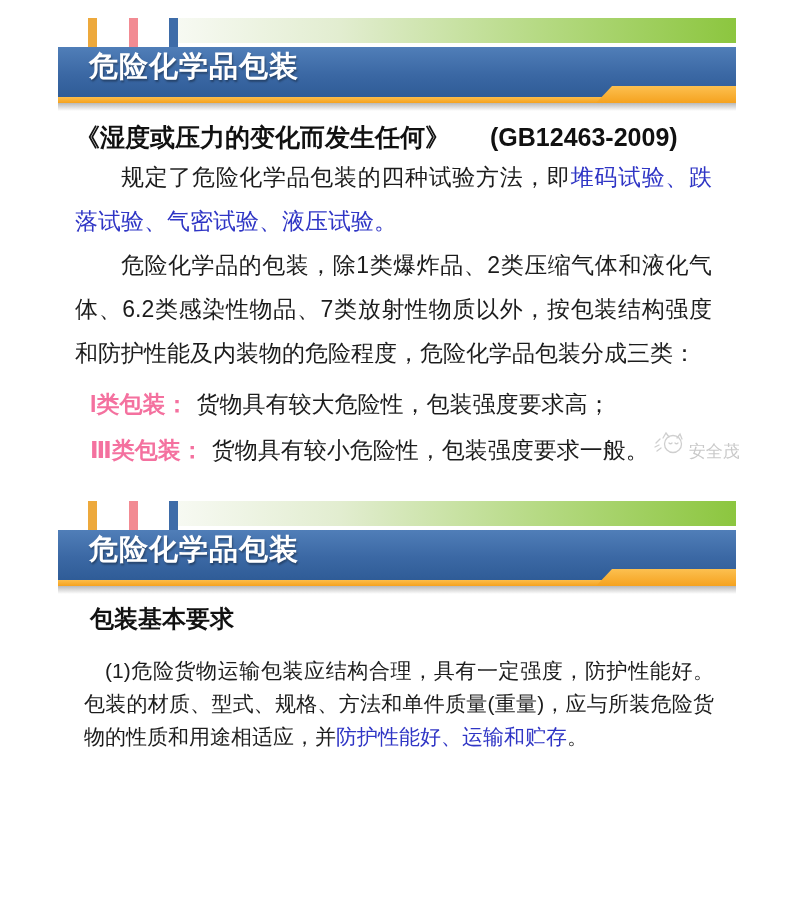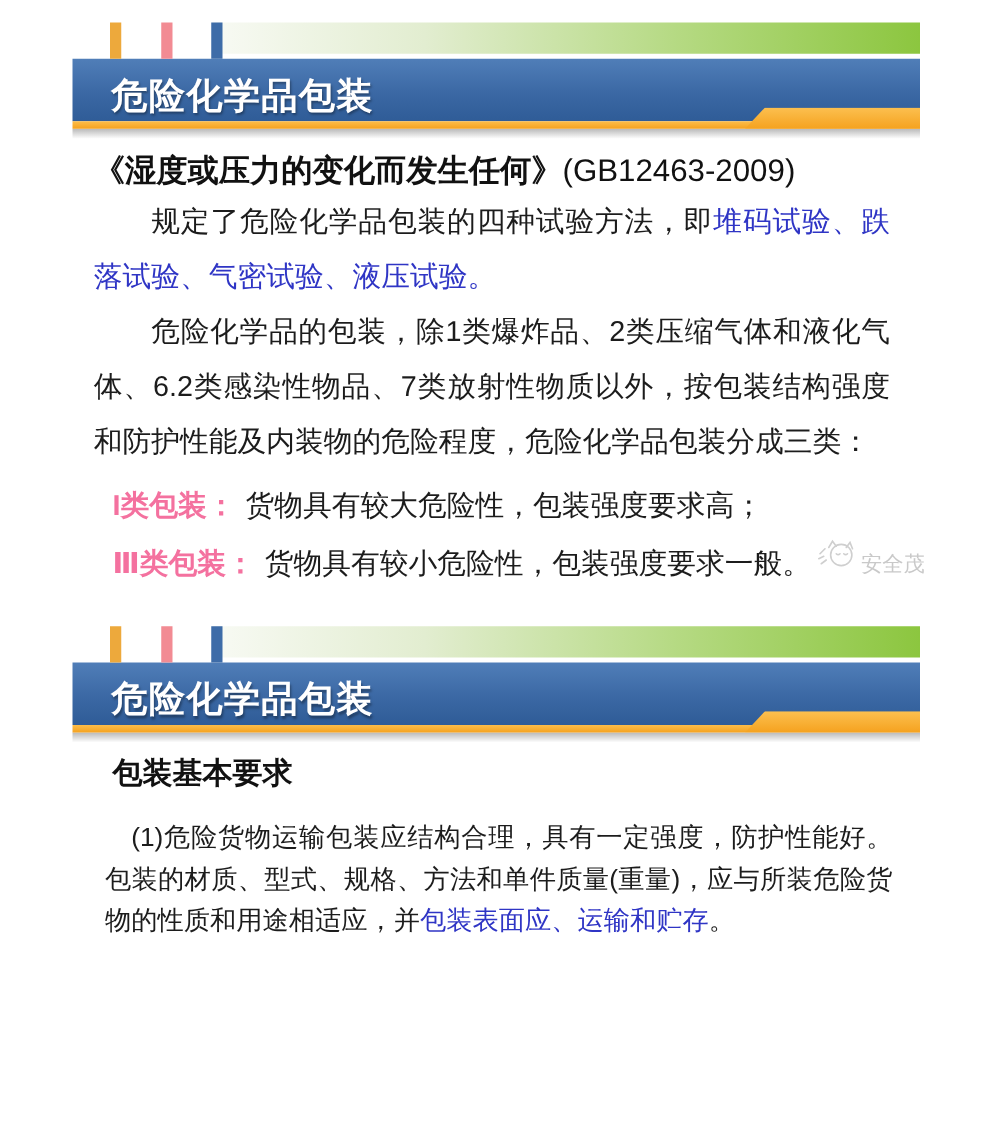--- a/index.html
+++ b/index.html
@@ -12,36 +12,36 @@
 
   
   .hdr { position:relative; }
   .hdr-strip { position:relative; height:29px; }
   .hdr-grad { position:absolute; left:112px; right:0; top:0; height:25px;
               background:linear-gradient(to right,#f8faf4 0%,#e2edd0 30%,#b6da84 65%,#8cc63f 100%); }
   .vbar { position:absolute; top:0; width:9px; height:29px; }
   .vbar-yellow { left:30px;  background:#eda93c; }
   .vbar-pink   { left:71px;  background:#f28b93; }
   .vbar-blue   { left:111px; background:#3e6ca8; }
-  .hdr-blue { height:50px; display:flex; align-items:flex-end;
+  .hdr-blue { height:50px; display:flex; align-items:flex-start;
               background:linear-gradient(180deg,#507eb8 0%,#3b68a4 55%,#2f5c97 100%); }
   .hdr-title { color:#ffffff; font-weight:bold; font-size:29px; padding-left:31px;
                letter-spacing:1px; text-shadow:1px 2px 2px rgba(0,0,0,0.35); }
   .hdr-orange { position:relative; height:6px;
                 background:linear-gradient(180deg,#fcbd4a,#f5a21f); }
   .hdr-orange-right { position:absolute; right:0; bottom:0; width:140px; height:17px;
                 background:linear-gradient(180deg,#fcc050,#f5a21f);
                 clip-path:polygon(16px 0,100% 0,100% 100%,0 100%); }
   .hdr-shadow { height:8px;
                 background:linear-gradient(180deg,rgba(80,80,80,0.40),rgba(255,255,255,0)); }
 
   
   .s1-doc-title { margin:8px 24px 0 17px; font-size:25px; line-height:36px; color:#111; }
   .s1-doc-title .bold { font-weight:bold; }
-  .s1-doc-title .normal { font-weight:normal; }
+  .s1-doc-title .normal { font-weight:bold;margin-left:40px; }
   .s1-para { margin:0 24px 0 17px; font-size:23px; line-height:44px;
              color:#1c1c1c; text-align:justify; text-indent:2em; }
   .blue-em { color:#2f35c5; }
   .s1-classes { margin:6px 24px 0 32px; }
   .class-row { font-size:23px; line-height:46px; color:#1c1c1c; white-space:nowrap; }
   .class-label { color:#f4719f; font-weight:bold; margin-right:8px; }
 
   
   .watermark { display:inline-flex; align-items:flex-start; margin-left:4px;
                color:#c9c9c9; font-size:17px; vertical-align:middle; }
@@ -114,16 +114,16 @@
       <span class="hdr-title">危险化学品包装</span>
     </div>
     <div class="hdr-orange">
       <div class="hdr-orange-right"></div>
     </div>
     <div class="hdr-shadow"></div>
   </div>
 
   <h2 class="s2-heading">包装基本要求</h2>
 
-  <p class="s2-para first"><span>(1)危险货物运输包装应结构合理，具有一定强度，防护性能好。包装的材质、型式、规格、方法和单件质量(重量)，应与所装危险货物的性质和用途相适应，并</span><span class="blue-em">包装表面应、运输和贮存</span><span>。</span></p>
+  <p class="s2-para first"><span>(1)危险货物运输包装应结构合理，具有一定强度，防护性能好。包装的材质、型式、规格、方法和单件质量(重量)，应与所装危险货物的性质和用途相适应，并</span><span class="blue-em">防护性能好、运输和贮存</span><span>。</span></p>
 
 
 </div>
 
 </body></html>

